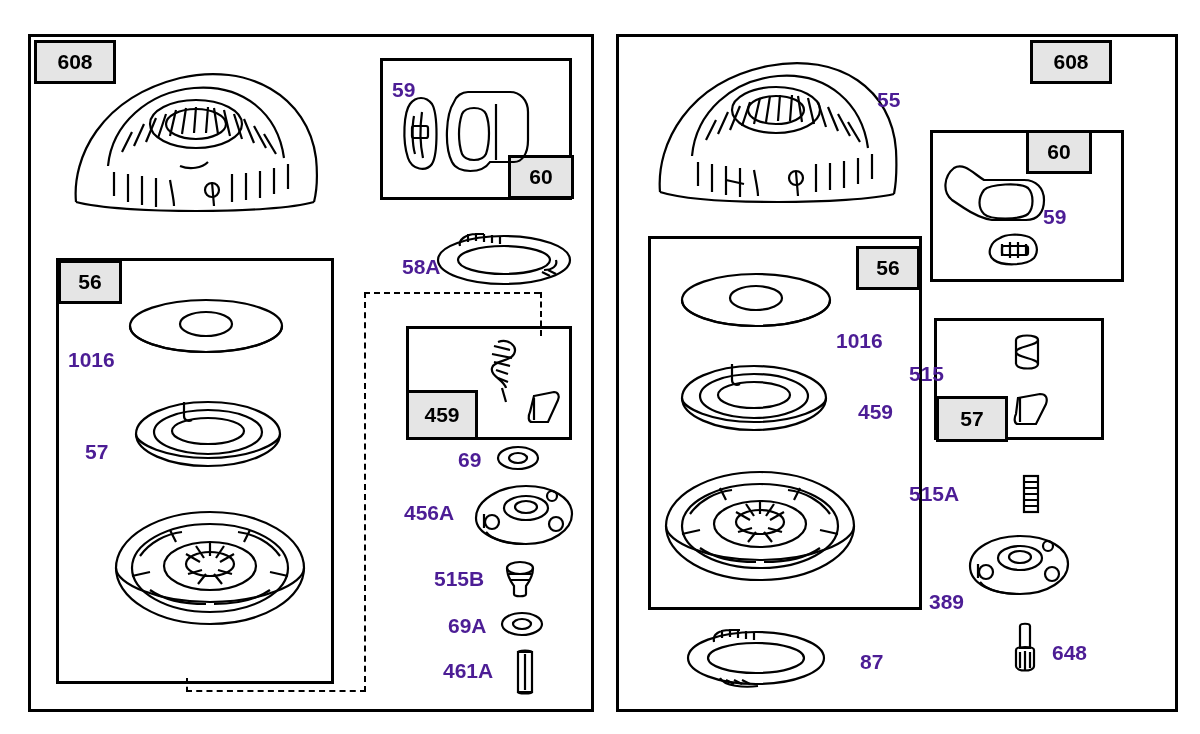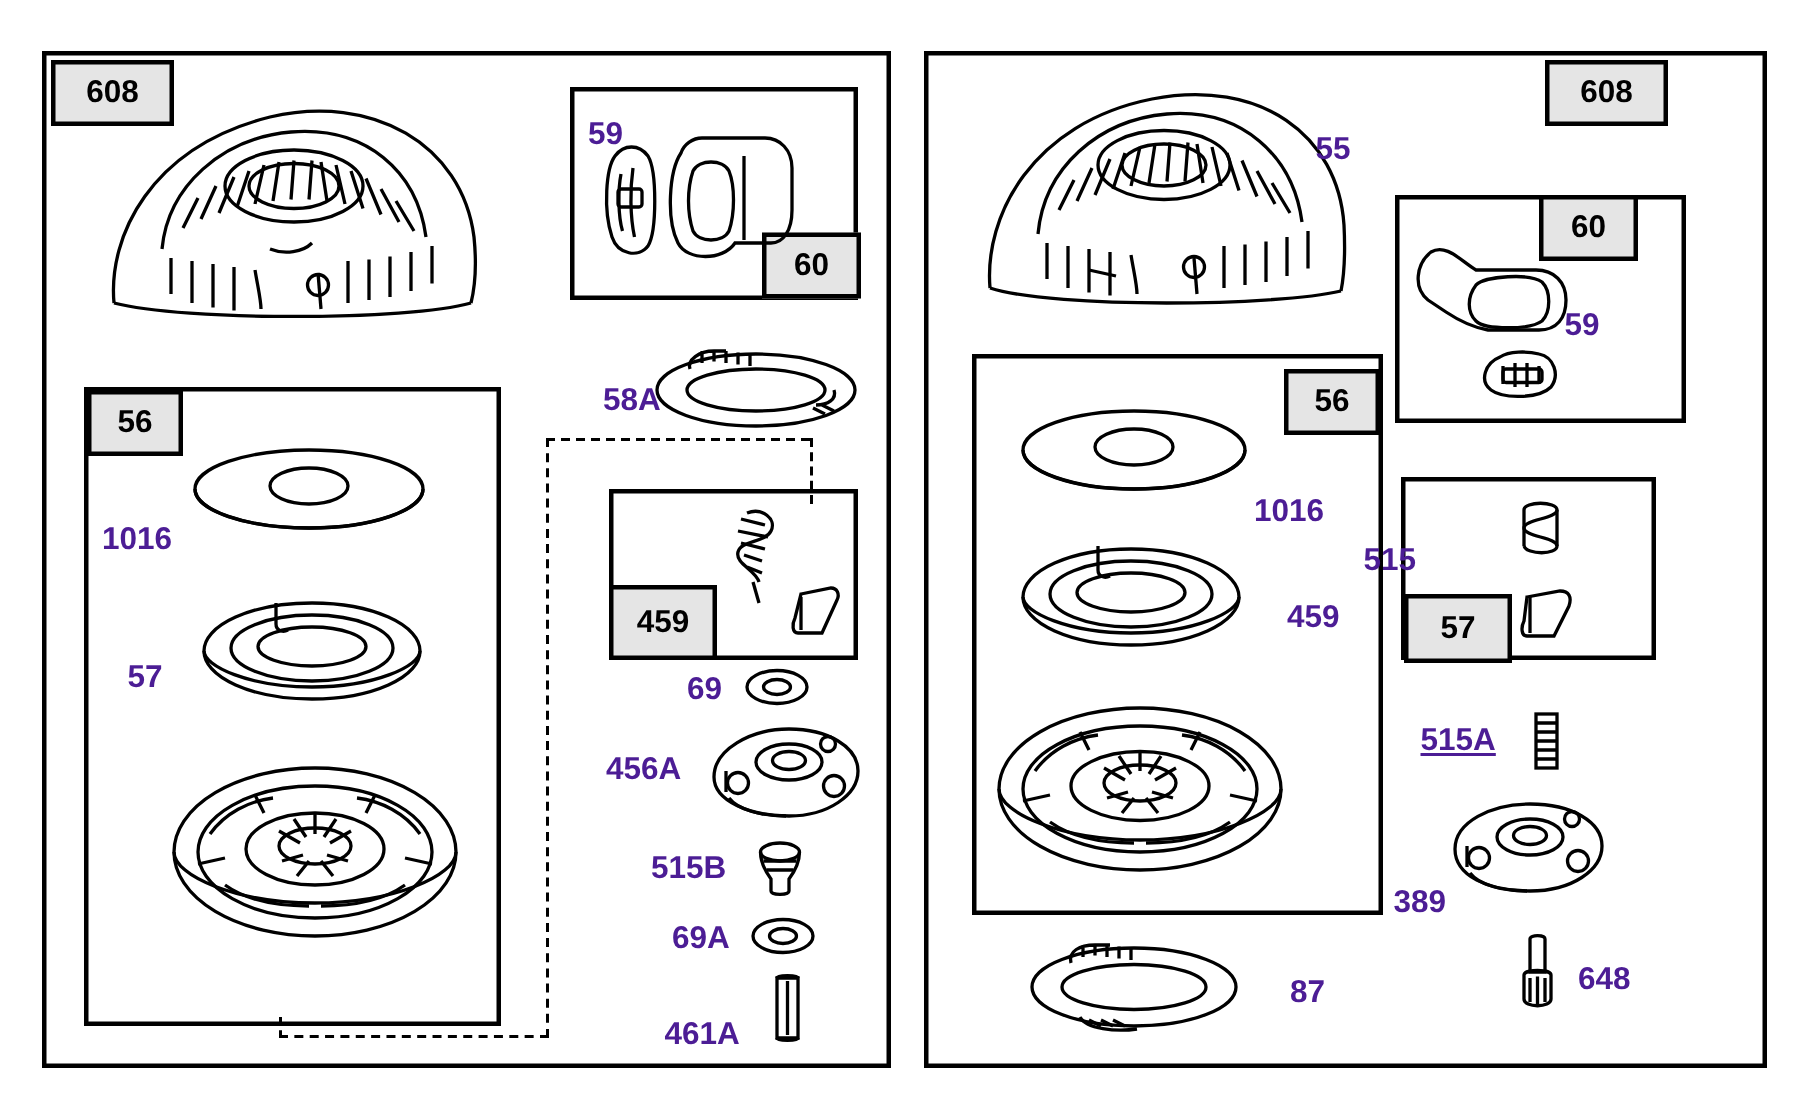--- a/index.html
+++ b/index.html
@@ -221,21 +221,21 @@
   <div class="label" style="left:448px; top:614px;">69A</div>
   <div class="art" style="left:500px; top:610px; width:44px; height:28px;">
     <svg width="44" height="28" viewBox="0 0 44 28">
       <g fill="none" stroke="#000" stroke-width="2.2">
         <ellipse cx="22" cy="14" rx="20" ry="11"></ellipse>
         <ellipse cx="22" cy="14" rx="9" ry="5"></ellipse>
       </g>
     </svg>
   </div>
 
-  <div class="label" style="left:443px; top:678px;">461A</div>
+  <div class="label" style="left:443px; top:659px;">461A</div>
   <div class="art" style="left:508px; top:648px; width:34px; height:48px;">
     <svg width="34" height="48" viewBox="0 0 34 48">
       <g fill="none" stroke="#000" stroke-width="2.2">
         <path d="M10,4 L24,4 L24,44 L10,44 Z"></path>
         <path d="M17,6 L17,42"></path>
         <path d="M10,4 C10,2 24,2 24,4"></path>
         <path d="M10,44 C10,46 24,46 24,44"></path>
       </g>
     </svg>
   </div>
@@ -337,21 +337,21 @@
   </div>
   <div class="art" style="left:1006px; top:386px; width:52px; height:44px;">
     <svg width="52" height="44" viewBox="0 0 52 44">
       <g fill="none" stroke="#000" stroke-width="2.2">
         <path d="M12,12 L34,8 C40,8 42,12 40,18 L30,38 L12,38 C8,38 8,32 10,28 Z"></path>
         <path d="M14,12 L14,36"></path>
       </g>
     </svg>
   </div>
 
-  <div class="label" style="left:947px; top:482px;text-decoration:underline;">515A</div>
+  <div class="label" style="left:909px; top:482px;">515A</div>
   <div class="art" style="left:1018px; top:472px; width:26px; height:44px;">
     <svg width="26" height="44" viewBox="0 0 26 44">
       <g fill="none" stroke="#000" stroke-width="2.2">
         <rect x="6" y="4" width="14" height="36"></rect>
         <path d="M6,10 L20,10 M6,16 L20,16 M6,22 L20,22 M6,28 L20,28 M6,34 L20,34"></path>
       </g>
     </svg>
   </div>
 
   <div class="label" style="left:929px; top:590px;">389</div>

